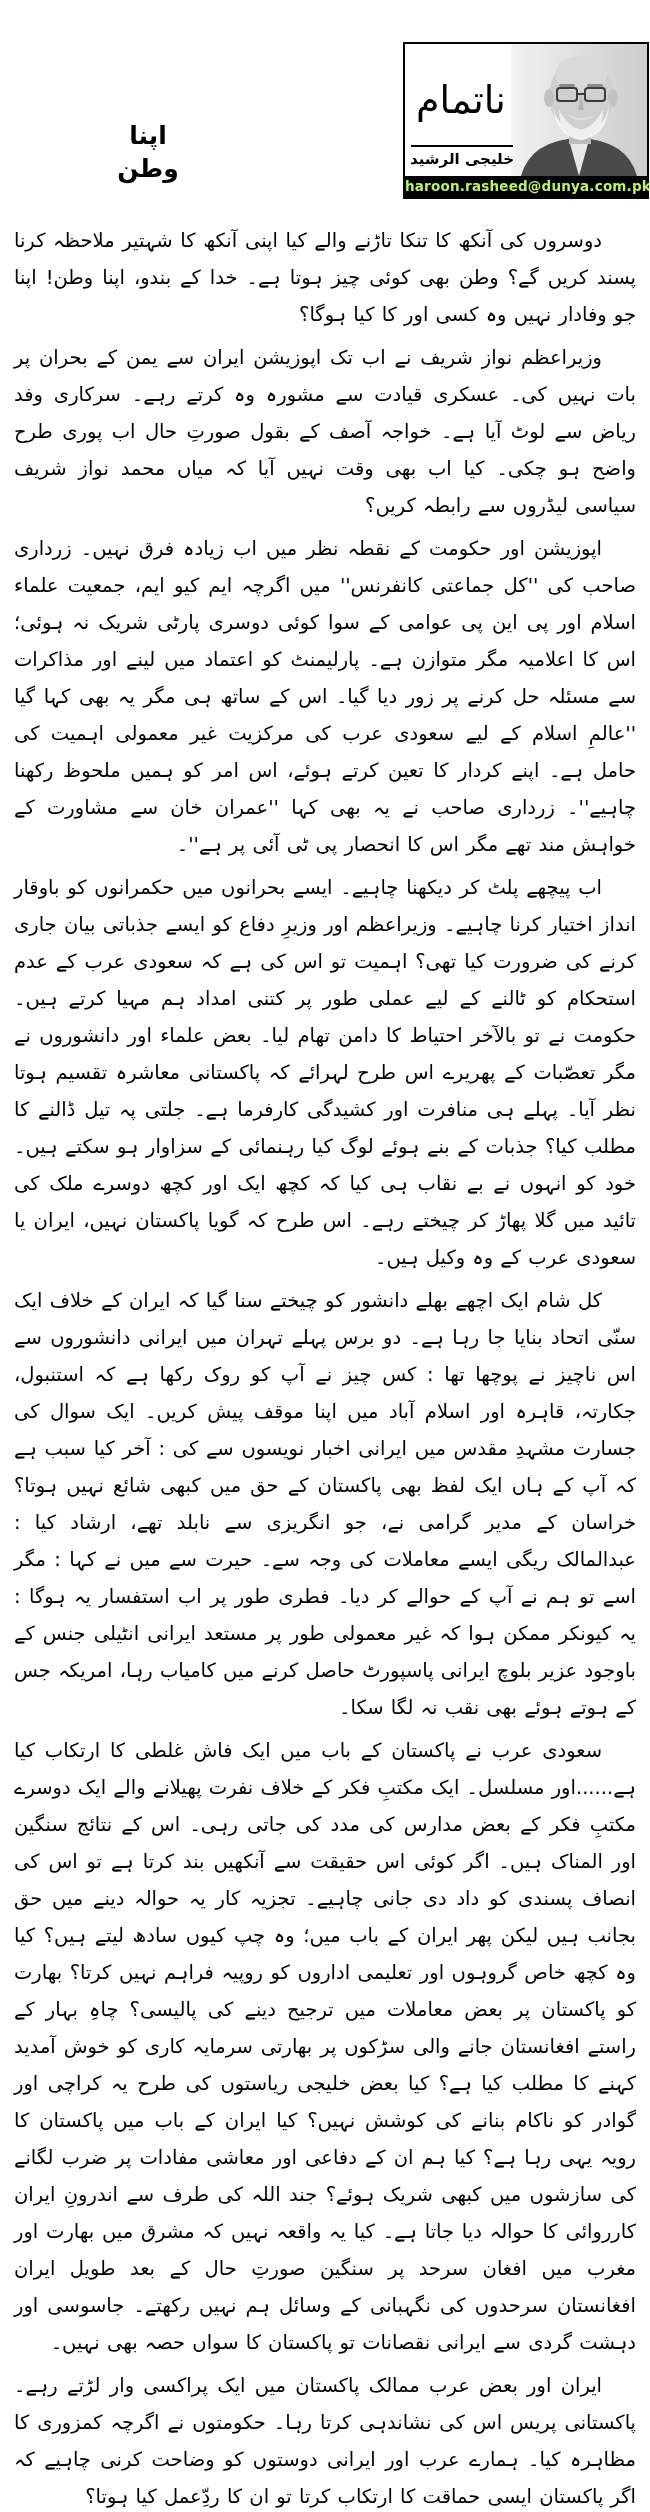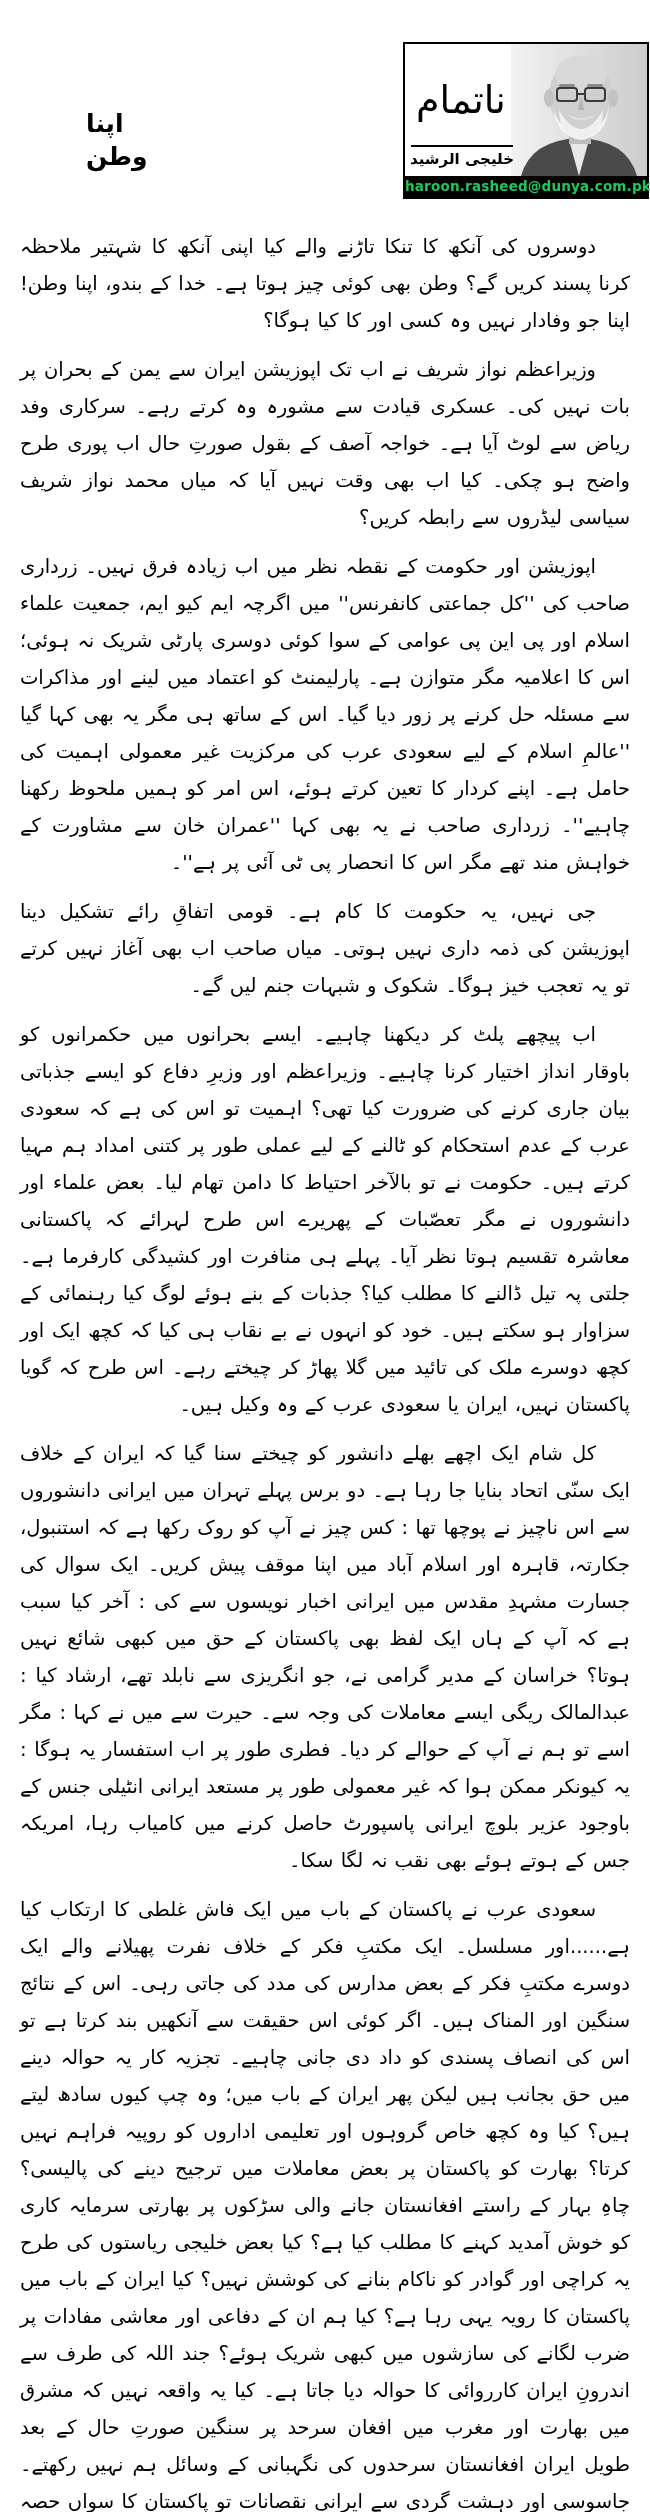--- a/index.html
+++ b/index.html
@@ -36,48 +36,48 @@
     border-top:2px solid #000;height:0;
   }
   .signature{
     position:absolute;top:106px;left:0;width:114px;
     text-align:center;
     font-size:15px;font-weight:bold;
     direction:rtl;
   }
   .email-bar{
     position:absolute;bottom:0;left:0;right:0;height:21px;
-    background:#000;color:#22c55e;
+    background:#000;color:#bef264;
     font-size:13.5px;font-weight:bold;
     line-height:21px;text-align:center;
     direction:ltr;
     letter-spacing:0.2px;
     white-space:nowrap;
   }
   
   .column-title{
     position:absolute;top:108px;left:86px;width:100px;
-    margin:0;
-    text-align:left;
+    margin:12px;
+    text-align:center;
     font-size:25px;font-weight:bold;
     direction:rtl;
     line-height:1.3;
   }
   
   .article{
     position:absolute;top:216px;left:8px;
     width:634px;
     direction:rtl;
     text-align:justify;
     font-size:19.5px;
     line-height:37px;
     word-spacing:1px;
   }
   .para{
-    margin:12px;
+    margin:6px;
     text-indent:34px;
   }
 </style>
 </head>
 <body>
 
 <div class="page">
 
   <div class="author-card">
     <svg class="portrait" viewBox="0 0 136 132" preserveAspectRatio="none" aria-hidden="true">
@@ -118,20 +118,19 @@
     <div class="signature">خلیجی الرشید</div>
     <div class="email-bar">haroon.rasheed@dunya.com.pk</div>
   </div>
 
   <h1 class="column-title">اپنا وطن</h1>
 
   <div class="article">
       <p class="para">دوسروں کی آنکھ کا تنکا تاڑنے والے کیا اپنی آنکھ کا شہتیر ملاحظہ کرنا پسند کریں گے؟ وطن بھی کوئی چیز ہوتا ہے۔ خدا کے بندو، اپنا وطن! اپنا جو وفادار نہیں وہ کسی اور کا کیا ہوگا؟</p>
       <p class="para">وزیراعظم نواز شریف نے اب تک اپوزیشن ایران سے یمن کے بحران پر بات نہیں کی۔ عسکری قیادت سے مشورہ وہ کرتے رہے۔ سرکاری وفد ریاض سے لوٹ آیا ہے۔ خواجہ آصف کے بقول صورتِ حال اب پوری طرح واضح ہو چکی۔ کیا اب بھی وقت نہیں آیا کہ میاں محمد نواز شریف سیاسی لیڈروں سے رابطہ کریں؟</p>
       <p class="para">اپوزیشن اور حکومت کے نقطہ نظر میں اب زیادہ فرق نہیں۔ زرداری صاحب کی ''کل جماعتی کانفرنس'' میں اگرچہ ایم کیو ایم، جمعیت علماء اسلام اور پی این پی عوامی کے سوا کوئی دوسری پارٹی شریک نہ ہوئی؛ اس کا اعلامیہ مگر متوازن ہے۔ پارلیمنٹ کو اعتماد میں لینے اور مذاکرات سے مسئلہ حل کرنے پر زور دیا گیا۔ اس کے ساتھ ہی مگر یہ بھی کہا گیا ''عالمِ اسلام کے لیے سعودی عرب کی مرکزیت غیر معمولی اہمیت کی حامل ہے۔ اپنے کردار کا تعین کرتے ہوئے، اس امر کو ہمیں ملحوظ رکھنا چاہیے''۔ زرداری صاحب نے یہ بھی کہا ''عمران خان سے مشاورت کے خواہش مند تھے مگر اس کا انحصار پی ٹی آئی پر ہے''۔</p>
-      <p class="para">جی نہیں، یہ حکومت کا کام ہے۔ قومی اتفاقِ رائے تشکیل دینا اپوزیشن کی ذمہ داری نہیں ہوتی۔ میاں صاحب اب بھی آغاز نہیں کرتے تو یہ تعجب خیز ہوگا۔ شکوک و شبہات جنم لیں گے۔</p>
       <p class="para">اب پیچھے پلٹ کر دیکھنا چاہیے۔ ایسے بحرانوں میں حکمرانوں کو باوقار انداز اختیار کرنا چاہیے۔ وزیراعظم اور وزیرِ دفاع کو ایسے جذباتی بیان جاری کرنے کی ضرورت کیا تھی؟ اہمیت تو اس کی ہے کہ سعودی عرب کے عدم استحکام کو ٹالنے کے لیے عملی طور پر کتنی امداد ہم مہیا کرتے ہیں۔ حکومت نے تو بالآخر احتیاط کا دامن تھام لیا۔ بعض علماء اور دانشوروں نے مگر تعصّبات کے پھریرے اس طرح لہرائے کہ پاکستانی معاشرہ تقسیم ہوتا نظر آیا۔ پہلے ہی منافرت اور کشیدگی کارفرما ہے۔ جلتی پہ تیل ڈالنے کا مطلب کیا؟ جذبات کے بنے ہوئے لوگ کیا رہنمائی کے سزاوار ہو سکتے ہیں۔ خود کو انہوں نے بے نقاب ہی کیا کہ کچھ ایک اور کچھ دوسرے ملک کی تائید میں گلا پھاڑ کر چیختے رہے۔ اس طرح کہ گویا پاکستان نہیں، ایران یا سعودی عرب کے وہ وکیل ہیں۔</p>
       <p class="para">کل شام ایک اچھے بھلے دانشور کو چیختے سنا گیا کہ ایران کے خلاف ایک سنّی اتحاد بنایا جا رہا ہے۔ دو برس پہلے تہران میں ایرانی دانشوروں سے اس ناچیز نے پوچھا تھا : کس چیز نے آپ کو روک رکھا ہے کہ استنبول، جکارتہ، قاہرہ اور اسلام آباد میں اپنا موقف پیش کریں۔ ایک سوال کی جسارت مشہدِ مقدس میں ایرانی اخبار نویسوں سے کی : آخر کیا سبب ہے کہ آپ کے ہاں ایک لفظ بھی پاکستان کے حق میں کبھی شائع نہیں ہوتا؟ خراسان کے مدیر گرامی نے، جو انگریزی سے نابلد تھے، ارشاد کیا : عبدالمالک ریگی ایسے معاملات کی وجہ سے۔ حیرت سے میں نے کہا : مگر اسے تو ہم نے آپ کے حوالے کر دیا۔ فطری طور پر اب استفسار یہ ہوگا : یہ کیونکر ممکن ہوا کہ غیر معمولی طور پر مستعد ایرانی انٹیلی جنس کے باوجود عزیر بلوچ ایرانی پاسپورٹ حاصل کرنے میں کامیاب رہا، امریکہ جس کے ہوتے ہوئے بھی نقب نہ لگا سکا۔</p>
       <p class="para">سعودی عرب نے پاکستان کے باب میں ایک فاش غلطی کا ارتکاب کیا ہے......اور مسلسل۔ ایک مکتبِ فکر کے خلاف نفرت پھیلانے والے ایک دوسرے مکتبِ فکر کے بعض مدارس کی مدد کی جاتی رہی۔ اس کے نتائج سنگین اور المناک ہیں۔ اگر کوئی اس حقیقت سے آنکھیں بند کرتا ہے تو اس کی انصاف پسندی کو داد دی جانی چاہیے۔ تجزیہ کار یہ حوالہ دینے میں حق بجانب ہیں لیکن پھر ایران کے باب میں؛ وہ چپ کیوں سادھ لیتے ہیں؟ کیا وہ کچھ خاص گروہوں اور تعلیمی اداروں کو روپیہ فراہم نہیں کرتا؟ بھارت کو پاکستان پر بعض معاملات میں ترجیح دینے کی پالیسی؟ چاہِ بہار کے راستے افغانستان جانے والی سڑکوں پر بھارتی سرمایہ کاری کو خوش آمدید کہنے کا مطلب کیا ہے؟ کیا بعض خلیجی ریاستوں کی طرح یہ کراچی اور گوادر کو ناکام بنانے کی کوشش نہیں؟ کیا ایران کے باب میں پاکستان کا رویہ یہی رہا ہے؟ کیا ہم ان کے دفاعی اور معاشی مفادات پر ضرب لگانے کی سازشوں میں کبھی شریک ہوئے؟ جند اللہ کی طرف سے اندرونِ ایران کارروائی کا حوالہ دیا جاتا ہے۔ کیا یہ واقعہ نہیں کہ مشرق میں بھارت اور مغرب میں افغان سرحد پر سنگین صورتِ حال کے بعد طویل ایران افغانستان سرحدوں کی نگہبانی کے وسائل ہم نہیں رکھتے۔ جاسوسی اور دہشت گردی سے ایرانی نقصانات تو پاکستان کا سواں حصہ بھی نہیں۔</p>
       <p class="para">ایران اور بعض عرب ممالک پاکستان میں ایک پراکسی وار لڑتے رہے۔ پاکستانی پریس اس کی نشاندہی کرتا رہا۔ حکومتوں نے اگرچہ کمزوری کا مظاہرہ کیا۔ ہمارے عرب اور ایرانی دوستوں کو وضاحت کرنی چاہیے کہ اگر پاکستان ایسی حماقت کا ارتکاب کرتا تو ان کا ردِّعمل کیا ہوتا؟</p>
     </div>
 
 </div>
 
 </body></html>

